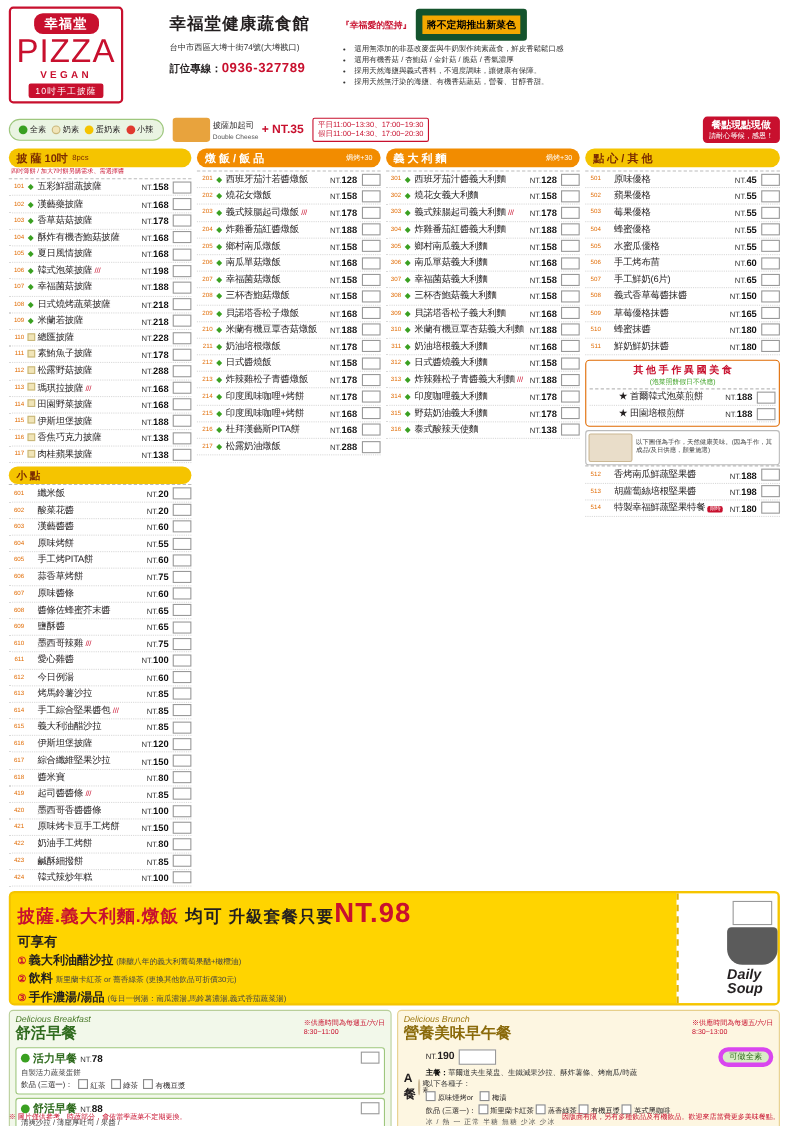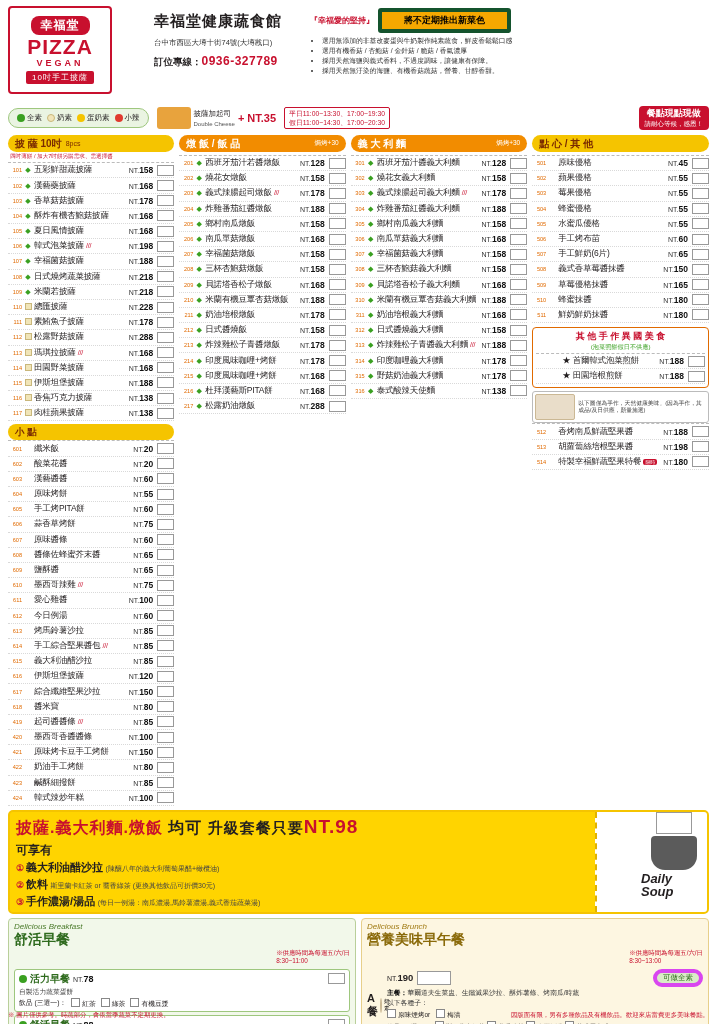--- a/index.html
+++ b/index.html
@@ -17,41 +17,41 @@
 
   
   .header { display:flex; align-items:flex-start; gap:6px; height:96px; }
   .logo {
     width:104px; height:88px; border:2px solid #c8102e; border-radius:4px;
     background:#fff; display:flex; flex-direction:column; align-items:center;
     justify-content:center; color:#c8102e; position:relative;
   }
   .logo .lg-top { font-size:12px; font-weight:bold; letter-spacing:1px; background:#c8102e;color:#fff;
      padding:1px 10px; border-radius:8px; margin-bottom:1px;}
-  .logo .lg-main { font-size:21px; font-weight:bold; line-height:1; letter-spacing:1px; }
+  .logo .lg-main { font-size:30px; font-weight:normal; line-height:1; letter-spacing:1px; }
   .logo .lg-sub { font-size:9px; font-weight:bold; letter-spacing:3px; margin-top:1px;}
   .logo .lg-bar { margin-top:3px; background:#c8102e; color:#fff; font-size:8px; padding:1px 6px;
      border-radius:2px; letter-spacing:1px;}
 
   .brandblock { width:150px; padding-top:6px;margin-left:36px; }
   .brandblock .bname { font-size:15px; font-weight:bold; letter-spacing:1px; color:#231f20;}
   .brandblock .addr { font-size:7.5px; margin-top:7px; color:#333;}
   .brandblock .tel { font-size:9.5px; margin-top:6px; font-weight:bold;}
   .brandblock .tel .num { color:#c8102e; font-size:12px; letter-spacing:0.5px;}
 
   .hours { width:180px; padding-top:4px; font-size:8px;}
   .hours .ht { font-weight:bold; font-size:10px; }
   .hours .ht .red { color:#c8102e; font-size:8.5px;}
   .hours .hrow { margin-top:4px; letter-spacing:0.2px;}
 
   .promo { flex:1; padding-top:2px; }
   .promo .pr1 { display:flex; align-items:center; gap:4px;}
   .promo .pr1 .tag { color:#c8102e; font-size:8px; font-weight:bold;}
   .promo .pr1 .newbtn { background:#f5a800; color:#000; font-weight:bold; font-size:9px;
-     border-radius:3px; padding:2px 22px; border:4px solid #14532d;}
+     border-radius:3px; padding:2px 4px; border:6px solid #14532d;}
   .promo ul { margin:3px 0 0 0; padding-left:12px; font-size:6.8px; line-height:1.45; color:#333;}
 
   
   .ribbon { display:flex; align-items:center; gap:4px; margin-top:3px; height:26px;}
   .legend { display:flex; gap:5px; align-items:center; background:#eaf4e2; border:1px solid #9ec77e;
      border-radius:12px; padding:2px 8px; height:20px;}
   .legend .li { display:flex; align-items:center; gap:2px; font-size:7.5px;}
   .dot { width:8px; height:8px; border-radius:50%; display:inline-block;}
   .d-green{background:#3aa021;} .d-cream{background:#f1e5b8;border:1px solid #c9b77b;}
   .d-yellow{background:#f5c400;} .d-red{background:#e03a2f;}
@@ -103,38 +103,38 @@
      color:#444; line-height:1.3; display:flex; gap:3px; align-items:center;}
   .photonote .ph { width:40px;height:26px;background:#e9ddc9;border:1px solid #cbb894;border-radius:2px;flex:none;}
 
   
   .combo { display:flex; margin-top:4px; border:2px solid #f5c400; border-radius:5px; background:#ffd400;
      height:104px; overflow:hidden;}
   .combo-l { flex:1; padding:4px 6px; }
   .combo-l .c-t { font-size:16px; font-weight:bold; color:#c8102e; letter-spacing:1px;}
   .combo-l .c-t .blk { color:#231f20;}
   .combo-l .c-t .up { color:#231f20; font-size:15px;}
-  .combo-l .c-t .p98 { color:#c8102e; font-size:19px;}
+  .combo-l .c-t .p98 { color:#c8102e; font-size:25px;}
   .combo-l .c-s { font-size:12px; font-weight:bold; margin-top:3px; color:#231f20;}
   .combo-l ol { margin:0; padding-left:0; list-style:none; font-size:9px; line-height:1.55;}
   .combo-l ol li .cn { color:#c8102e; font-weight:bold; margin-right:2px;}
   .combo-l .big { font-size:11px; font-weight:bold;}
   .combo-l .sm { font-size:7px; color:#444;}
-  .combo-r { width:112px; background:#fff; border-left:2px dashed #e0b200; display:flex;
-     flex-direction:column; align-items:center; gap:2px;padding-left:44px;}
+  .combo-r { width:92px; background:#fff; border-left:2px dashed #e0b200; display:flex;
+     flex-direction:column; align-items:center; justify-content:center; gap:2px;padding-left:44px;}
   .soupimg { width:46px;height:34px;border-radius:4px 4px 14px 14px;background:#5b5b5b;}
   .combo-r .ds { font-style:italic; font-weight:bold; font-size:13px; color:#231f20; line-height:1;}
   .whitebox { width:36px;height:22px;border:1px solid #999;background:#fff;}
 
   
   .bottom { display:flex; gap:5px; margin-top:4px; }
   .panel { flex:1; border:1px solid #b9cf9a; border-radius:4px; padding:3px 5px; }
   .panel.break { background:#f2f8ea;}
   .panel.brunch { background:#fdf6e1; border-color:#e7cf8a;}
-  .p-head { display:flex; align-items:flex-start;flex-direction:column; }
+  .p-head { display:flex; align-items:center; }
   .p-head .en { font-style:italic; font-size:8px; color:#4a7a2a;}
   .p-head .zh { font-size:14px; font-weight:bold; color:#2f6b1e;}
   .panel.brunch .p-head .en { color:#a07a12;}
   .panel.brunch .p-head .zh { color:#8a6a0a;}
   .p-head .avail { margin-left:auto; font-size:6.4px; color:#c8102e; line-height:1.3; text-align:left;}
 
   .setblk { border:1px solid #9ec77e; border-radius:3px; background:#fff; margin-top:3px; padding:2px 4px;}
   .setblk .st { font-size:10px; font-weight:bold; color:#2f6b1e; display:flex; align-items:center; gap:3px;}
   .setblk .st .pp { color:#333; font-size:7px; font-weight:normal;}
   .setblk .st .pp b { font-size:9px; color:#111;}

